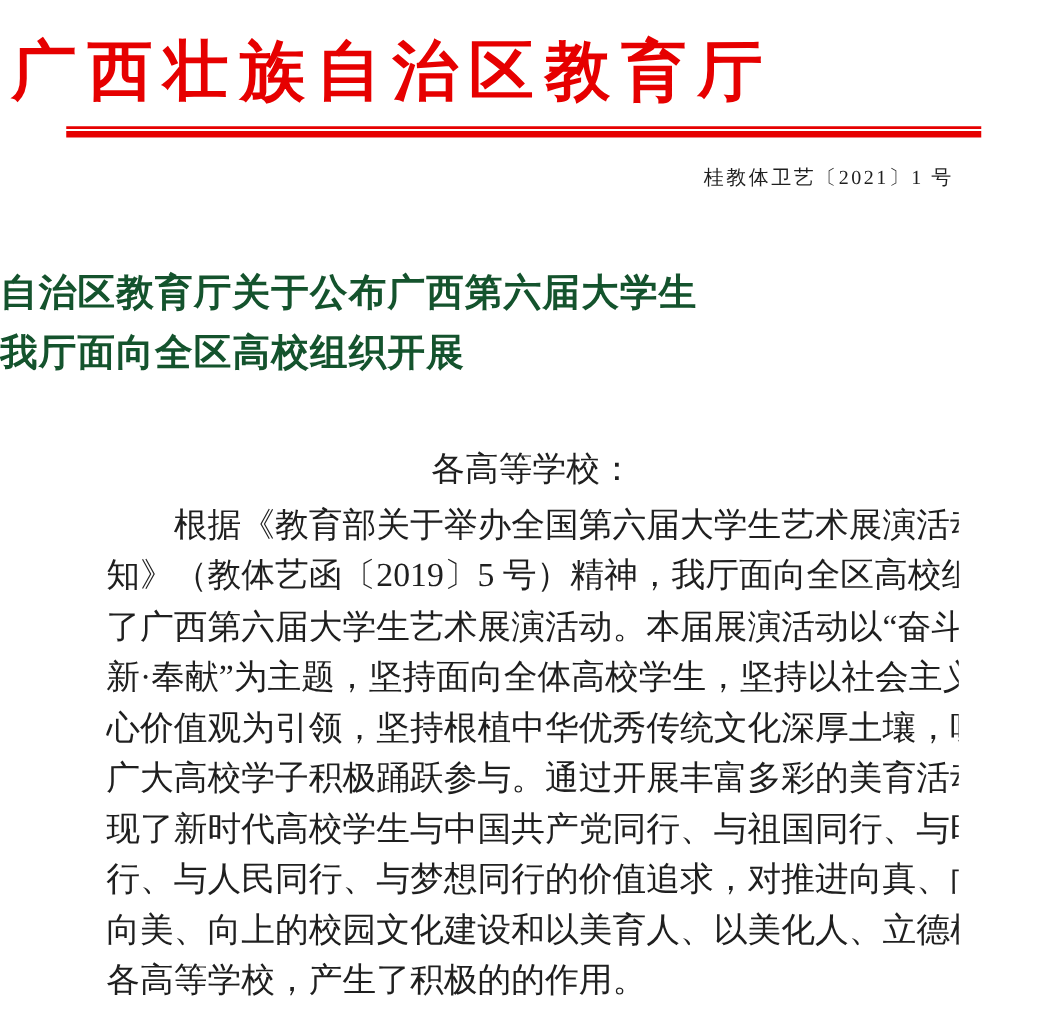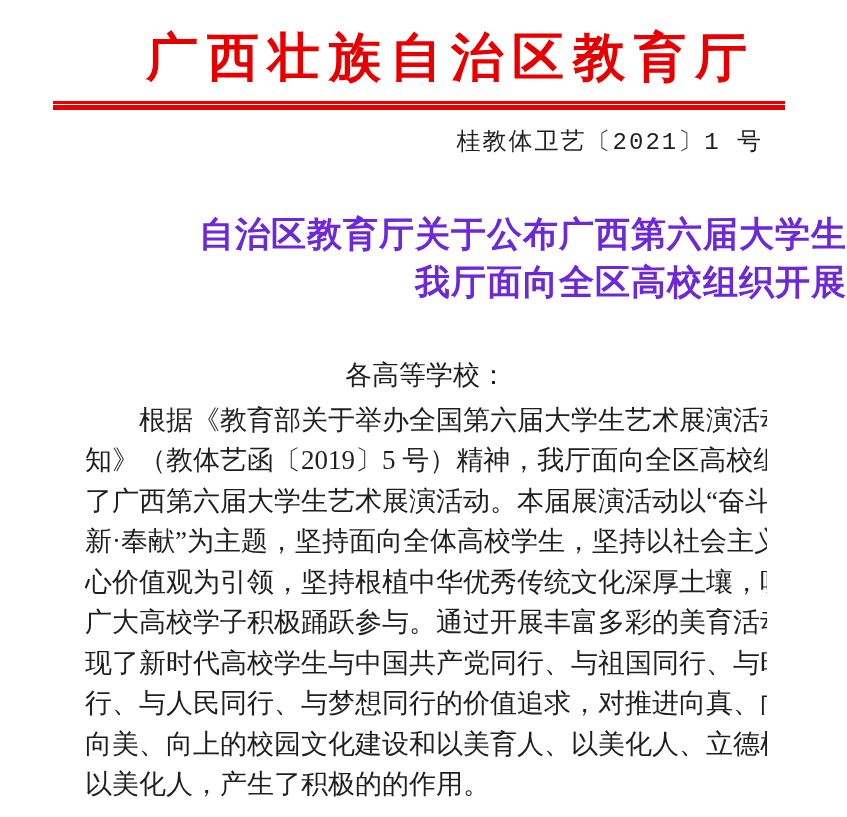--- a/index.html
+++ b/index.html
@@ -7,56 +7,54 @@
     position: relative;
     width: 847px;
     height: 817px;
     background: #ffffff;
     overflow: hidden;
     font-family: "Liberation Serif", "DejaVu Serif", serif;
     color: #1a1a1a;
   }
   .agency {
     margin-top: 26px;
-    text-align: center;
+    text-align: left;
     color: #e60000;
     font-size: 52px;
     font-weight: bold;
     letter-spacing: 9px;
     text-indent: 9px;
     line-height: 64px;
     white-space: nowrap;
-    margin-left: 46px;
   }
   .red-line {
     margin: 11px 62px 0 53px;
     height: 9px;
     background: linear-gradient(to bottom,
       #e60000 0px, #e60000 2.5px,
       #ffffff 2.5px, #ffffff 4px,
       #e60000 4px, #e60000 9px);
   }
   .doc-no {
     margin-top: 17px;
     padding-right: 84px;
     text-align: right;
-    font-size: 24px;
+    font-size: 16px;
     line-height: 32px;
     letter-spacing: 2px;
     color: #1f1f1f;
-    font-family: Liberation Mono, monospace;
   }
   .title {
     margin-top: 52px;
-    text-align: right;
-    font-size: 35px;
+    text-align: left;
+    font-size: 30px;
     font-weight: bold;
     line-height: 48px;
     letter-spacing: 1px;
-    color: #6d28d9;
+    color: #14532d;
   }
   .body-block {
     margin: 48px 80px 0 85px;
     font-size: 27px;
     line-height: 40.5px;
     color: #1f1f1f;
   }
   .salutation {
     text-align: center;
     margin-bottom: 4px;
@@ -95,17 +93,17 @@
     <div class="para">
       <div class="line indent">根据《教育部关于举办全国第六届大学生艺术展演活动的通</div>
       <div class="line">知》（教体艺函〔2019〕5 号）精神，我厅面向全区高校组织开展</div>
       <div class="line">了广西第六届大学生艺术展演活动。本届展演活动以“奋斗·创</div>
       <div class="line">新·奉献”为主题，坚持面向全体高校学生，坚持以社会主义核</div>
       <div class="line">心价值观为引领，坚持根植中华优秀传统文化深厚土壤，吸引了</div>
       <div class="line">广大高校学子积极踊跃参与。通过开展丰富多彩的美育活动，展</div>
       <div class="line">现了新时代高校学生与中国共产党同行、与祖国同行、与时代同</div>
       <div class="line">行、与人民同行、与梦想同行的价值追求，对推进向真、向善、</div>
       <div class="line">向美、向上的校园文化建设和以美育人、以美化人、立德树人的</div>
-      <div class="line last">以美化人，产生了积极的的作用。</div>
+      <div class="line last">各高等学校，产生了积极的的作用。</div>
     </div>
   </div>
 
 </div>
 
 </body></html>

